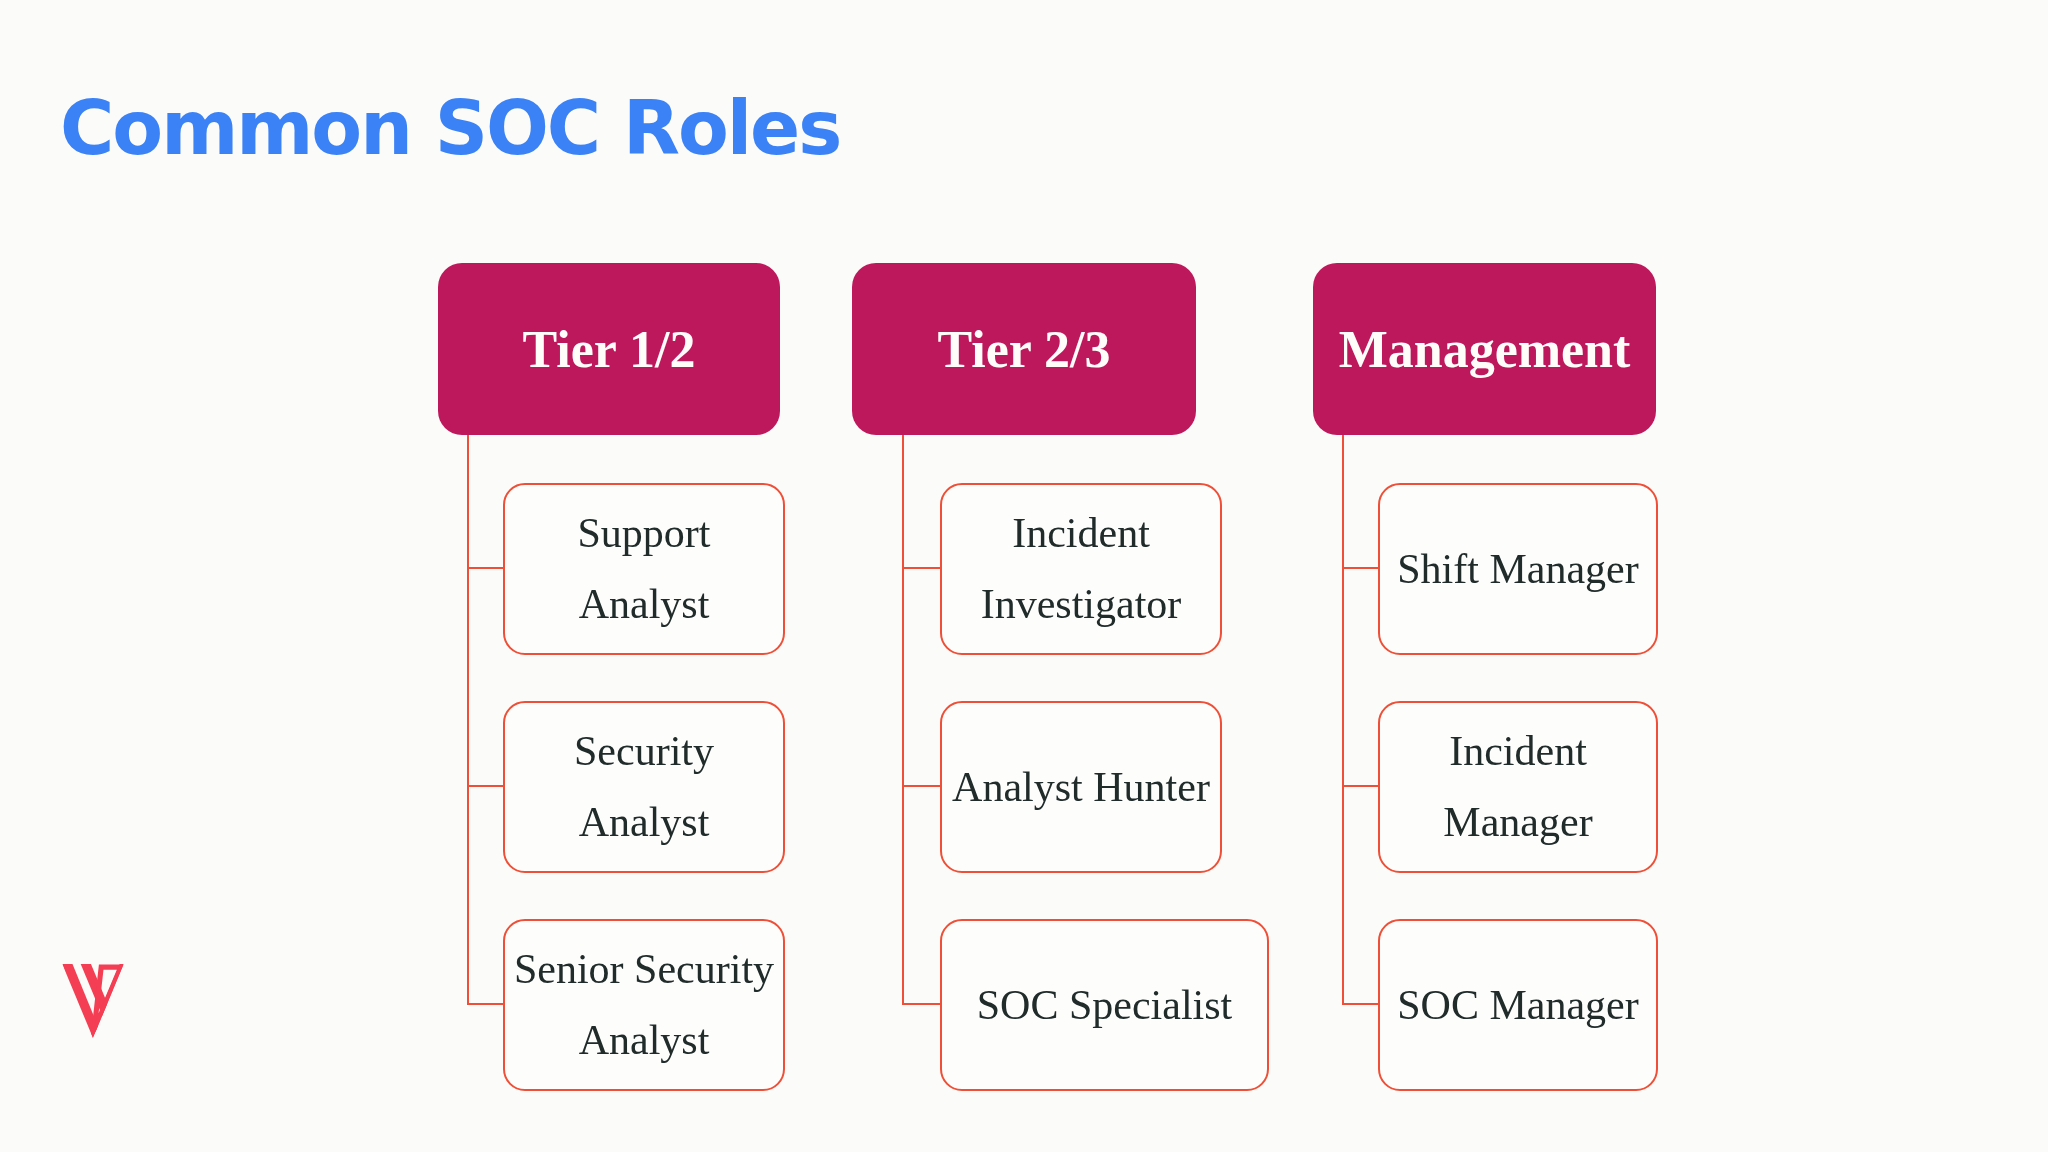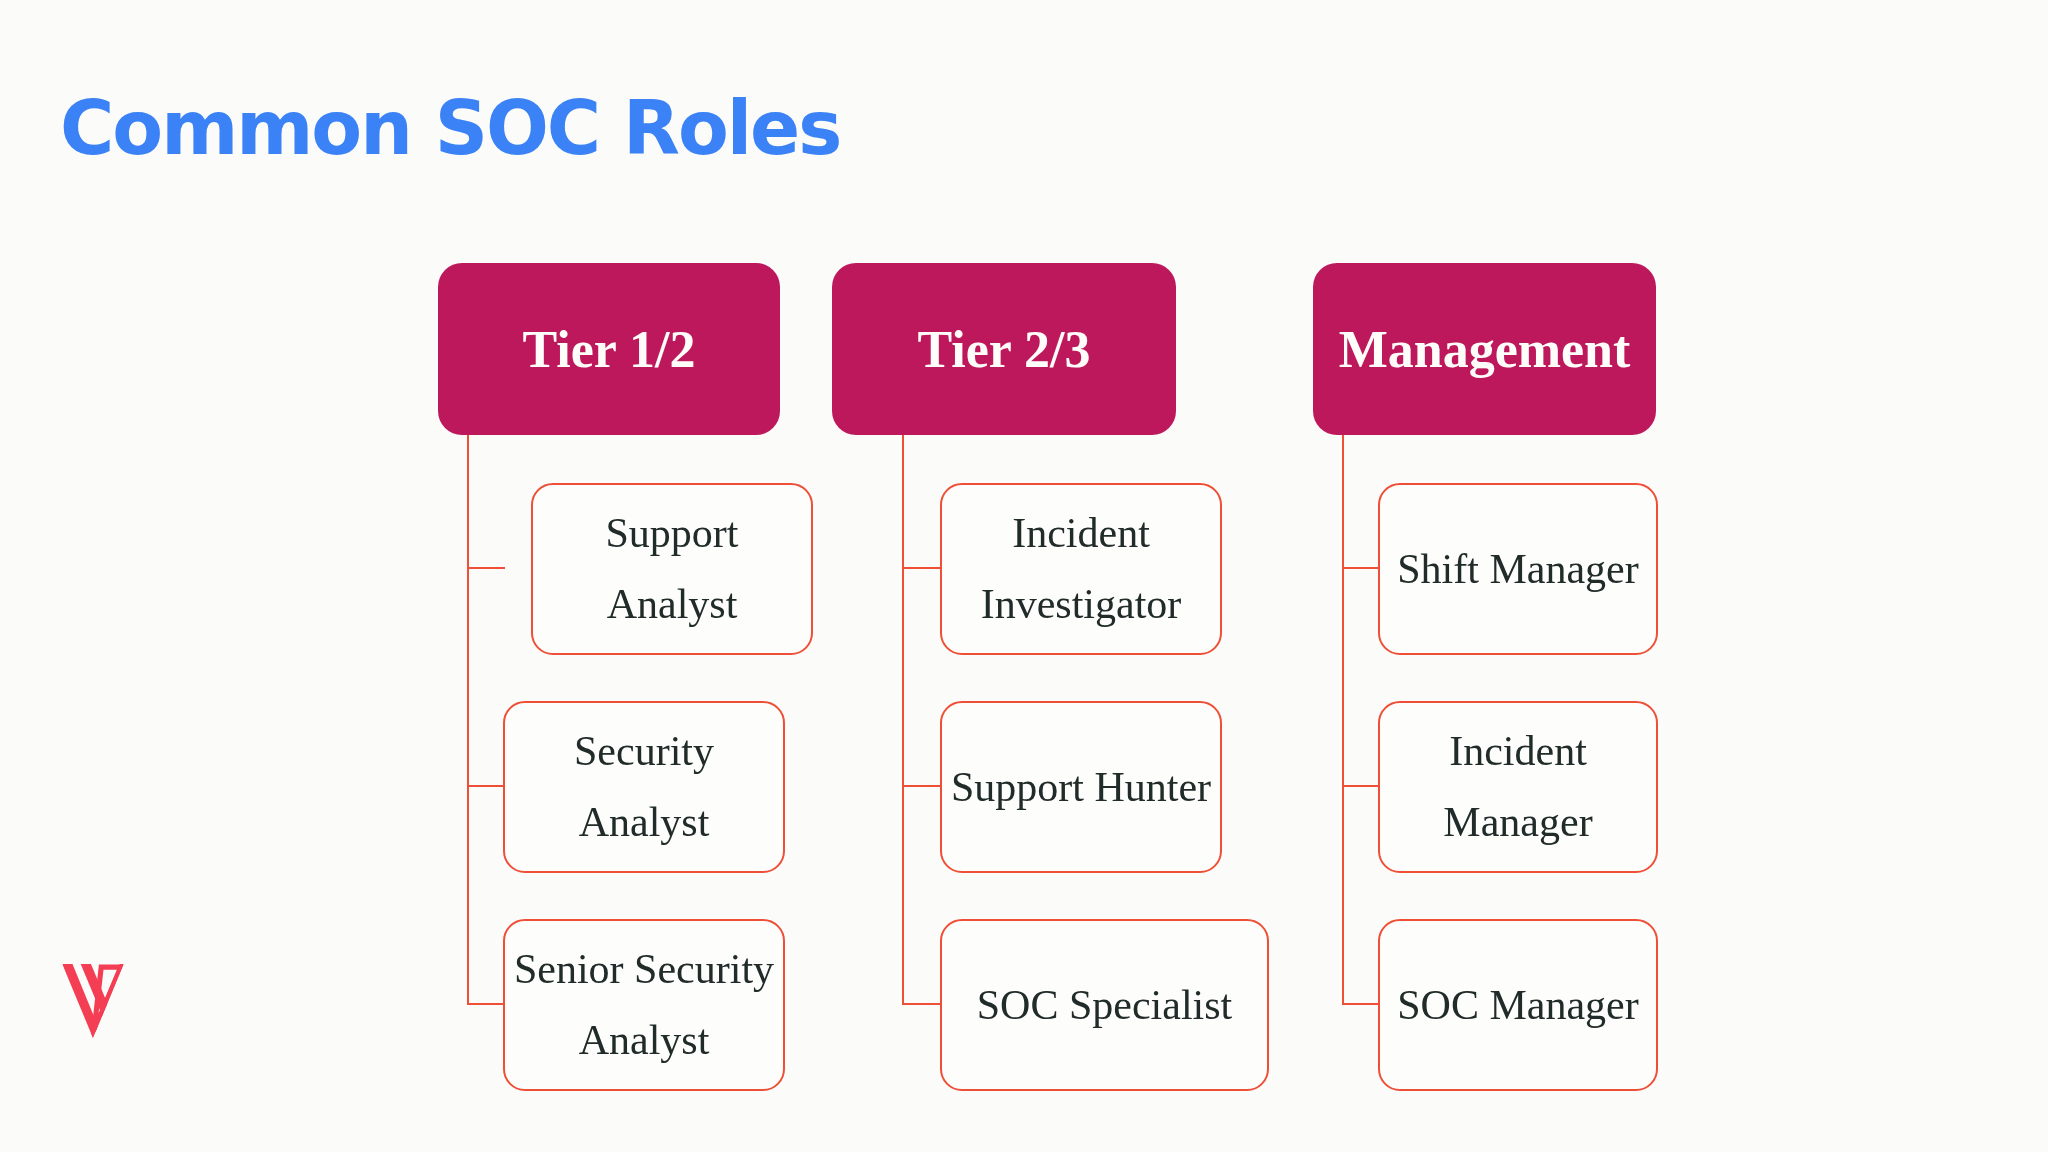--- a/index.html
+++ b/index.html
@@ -88,48 +88,48 @@
   <h1 class="title">Common SOC Roles</h1>
 
   <section>
     <div class="hdr" style="left:438px; top:263px; width:342px;">
       <span class="hdr-label">Tier 1/2</span>
     </div>
     <div class="vline" style="left:467px; top:435px; height:570px;"></div>
     <div class="hline" style="left:467px; top:567px; width:38px;"></div>
     <div class="hline" style="left:467px; top:785px; width:38px;"></div>
     <div class="hline" style="left:467px; top:1003px; width:38px;"></div>
-    <div class="node" style="left:503px; top:483px; width:282px;margin-left:28px;">
+    <div class="node" style="left:503px; top:483px; width:282px;">
       <span class="node-label">Support
 Analyst</span>
     </div>
     <div class="node" style="left:503px; top:701px; width:282px;">
       <span class="node-label">Security
 Analyst</span>
     </div>
     <div class="node" style="left:503px; top:919px; width:282px;">
       <span class="node-label">Senior Security
 Analyst</span>
     </div>
   </section>
 
   <section>
-    <div class="hdr" style="left:832px; top:263px; width:344px;">
+    <div class="hdr" style="left:852px; top:263px; width:344px;">
       <span class="hdr-label">Tier 2/3</span>
     </div>
     <div class="vline" style="left:902px; top:435px; height:570px;"></div>
     <div class="hline" style="left:902px; top:567px; width:40px;"></div>
     <div class="hline" style="left:902px; top:785px; width:40px;"></div>
     <div class="hline" style="left:902px; top:1003px; width:40px;"></div>
     <div class="node" style="left:940px; top:483px; width:282px;">
       <span class="node-label">Incident
 Investigator</span>
     </div>
     <div class="node" style="left:940px; top:701px; width:282px;">
-      <span class="node-label">Support Hunter</span>
+      <span class="node-label">Analyst Hunter</span>
     </div>
     <div class="node" style="left:940px; top:919px; width:329px;text-align:right;">
       <span class="node-label">SOC Specialist</span>
     </div>
   </section>
 
   <section>
     <div class="hdr" style="left:1313px; top:263px; width:343px;align-items:center;">
       <span class="hdr-label">Management</span>
     </div>

